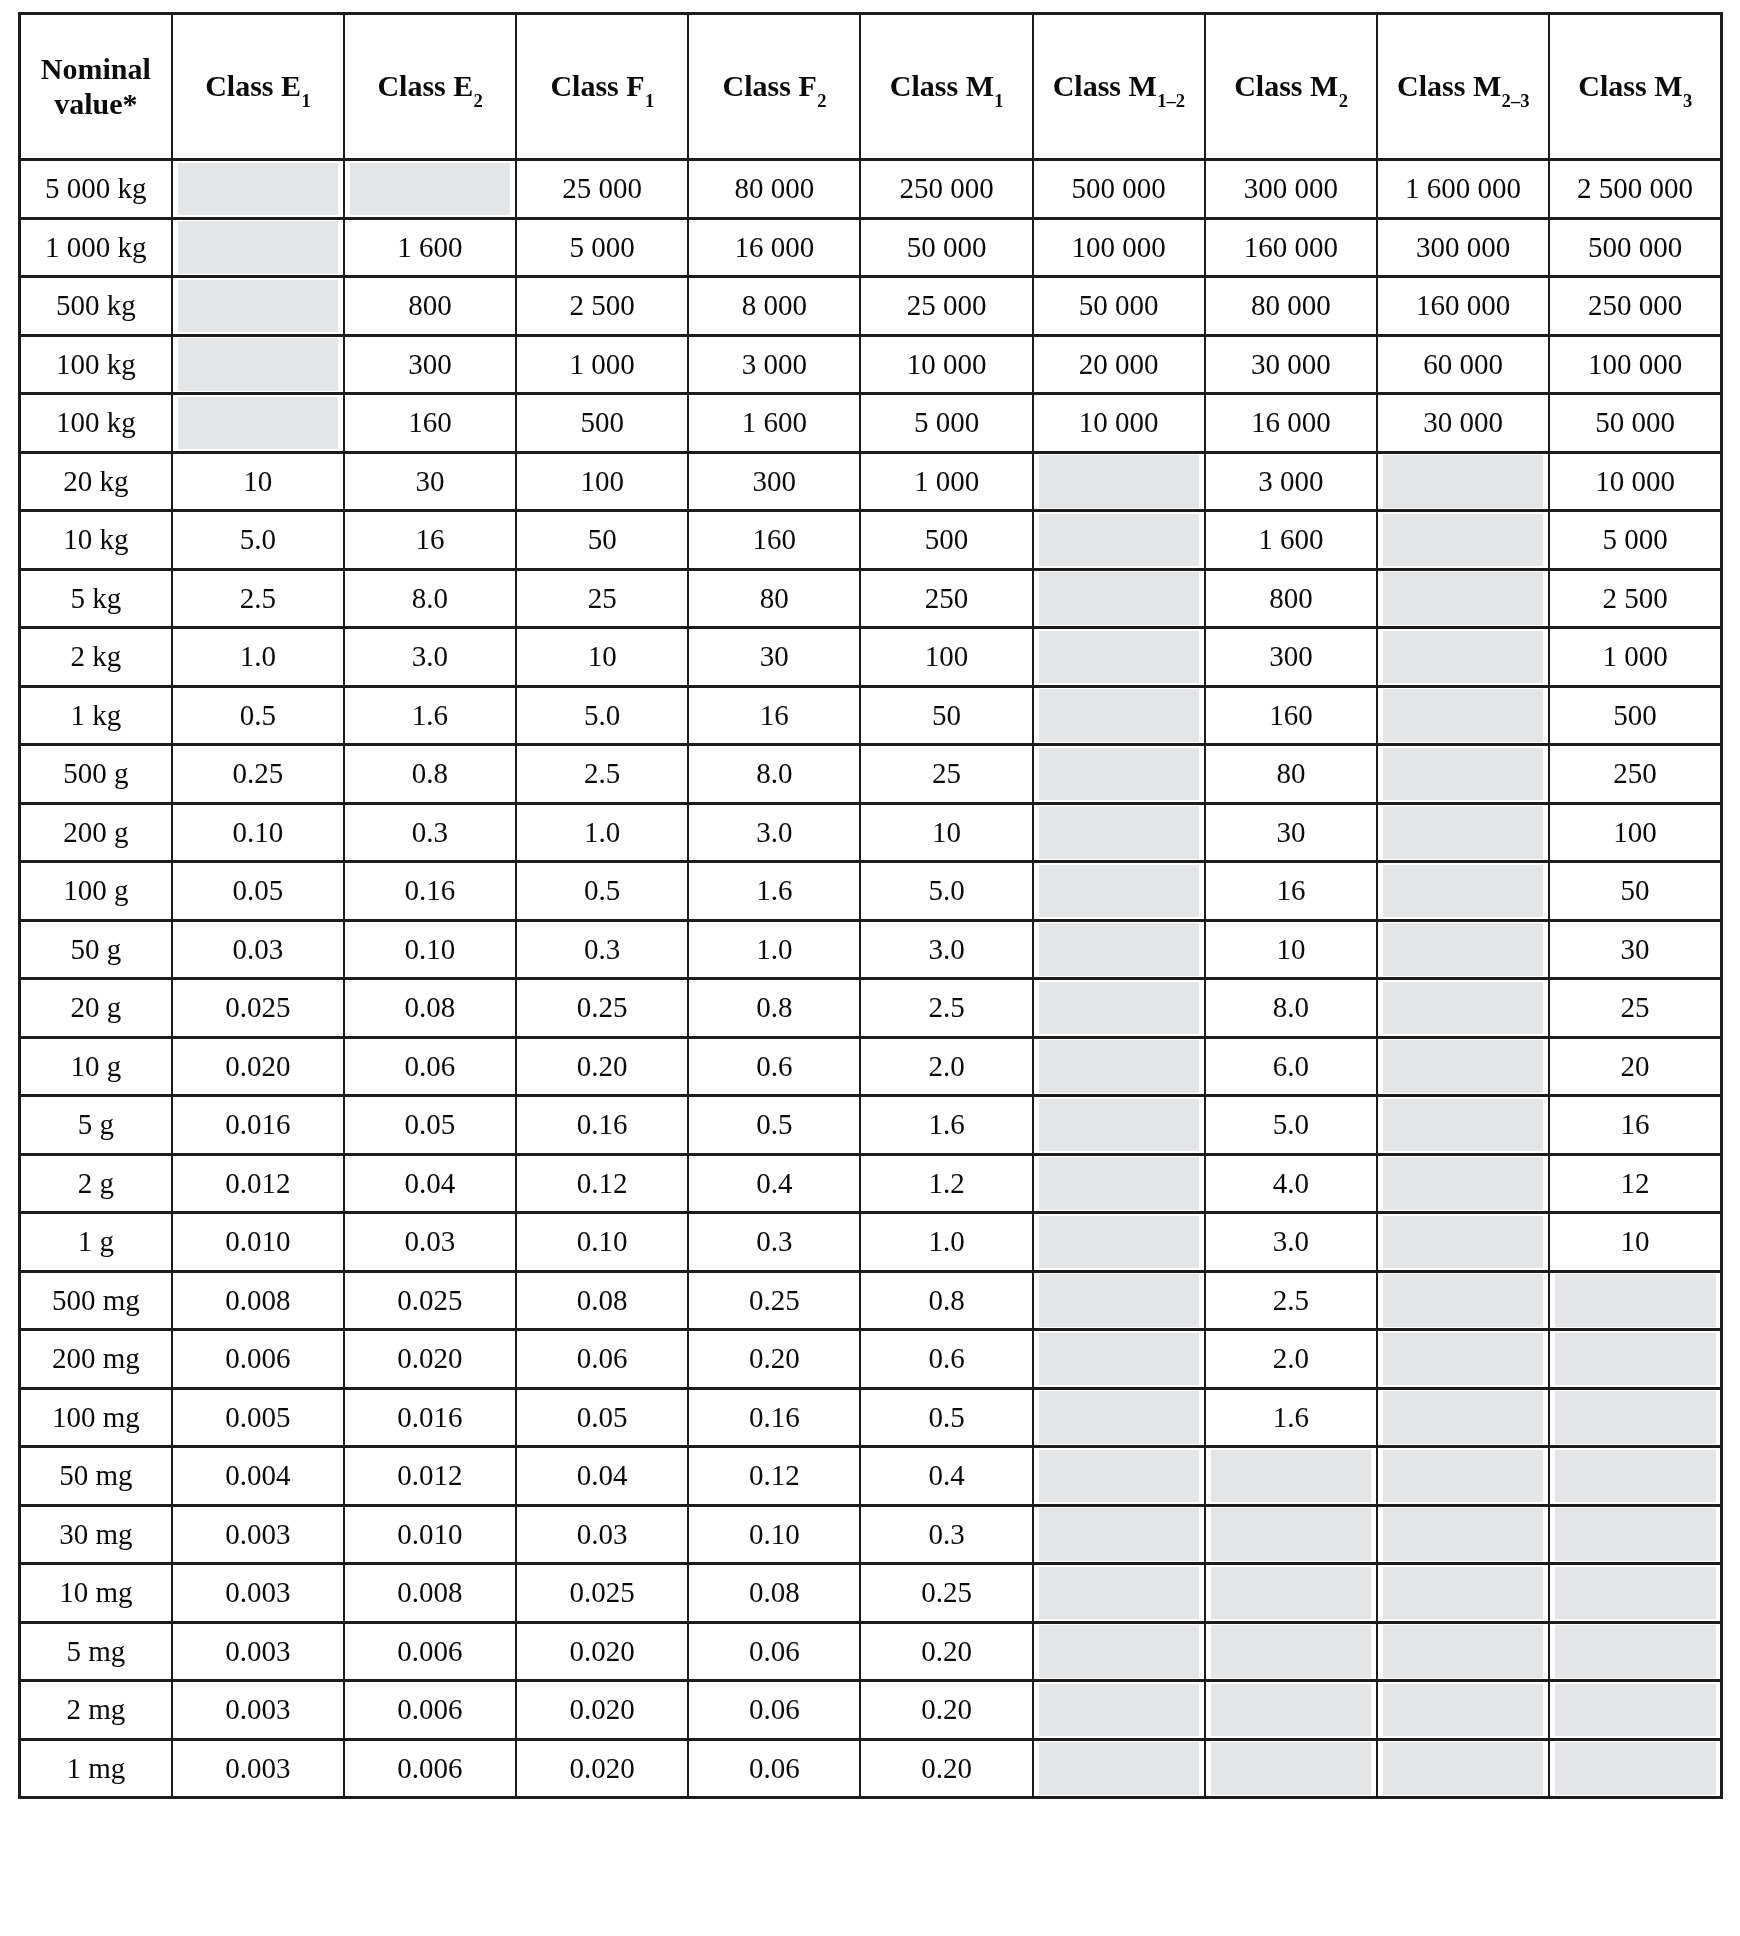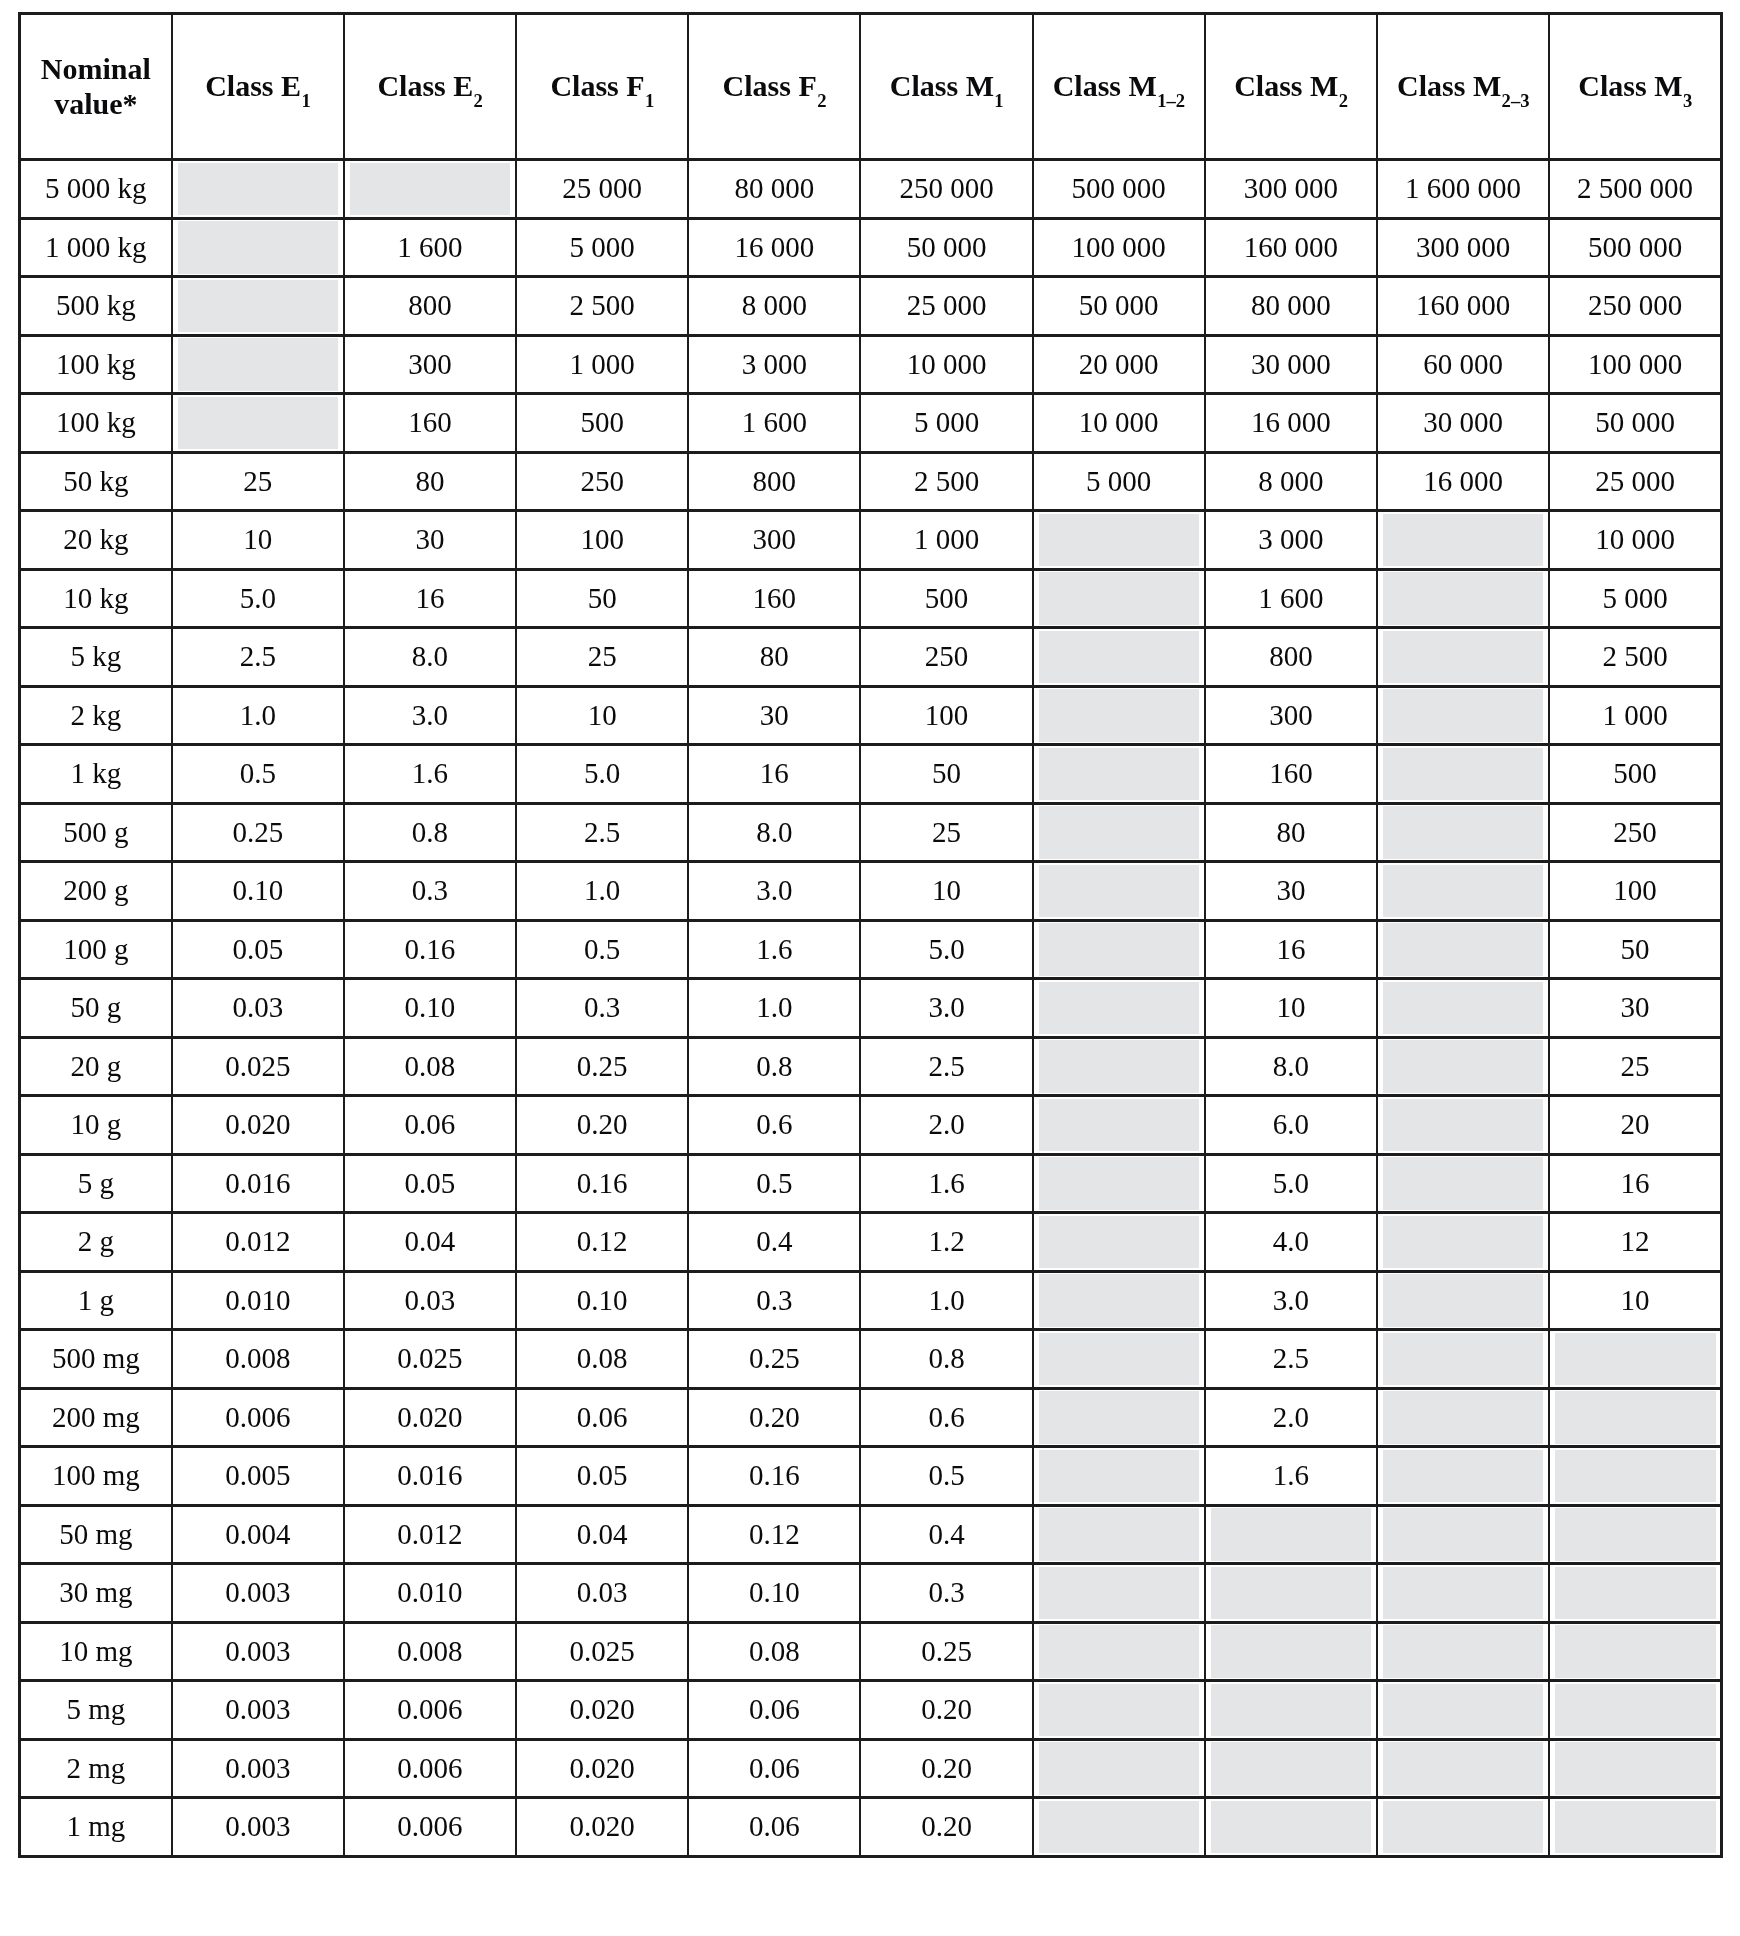--- a/index.html
+++ b/index.html
@@ -127,32 +127,20 @@
           <td>160</td>
           <td>500</td>
           <td>1 600</td>
           <td>5 000</td>
           <td>10 000</td>
           <td>16 000</td>
           <td>30 000</td>
           <td>50 000</td>
         </tr>
         <tr>
-          <td class="nominal">50 kg</td>
-          <td>25</td>
-          <td>80</td>
-          <td>250</td>
-          <td>800</td>
-          <td>2 500</td>
-          <td>5 000</td>
-          <td>8 000</td>
-          <td>16 000</td>
-          <td>25 000</td>
-        </tr>
-        <tr>
           <td class="nominal">20 kg</td>
           <td>10</td>
           <td>30</td>
           <td>100</td>
           <td>300</td>
           <td>1 000</td>
           <td class="gray"></td>
           <td>3 000</td>
           <td class="gray"></td>
           <td>10 000</td>

